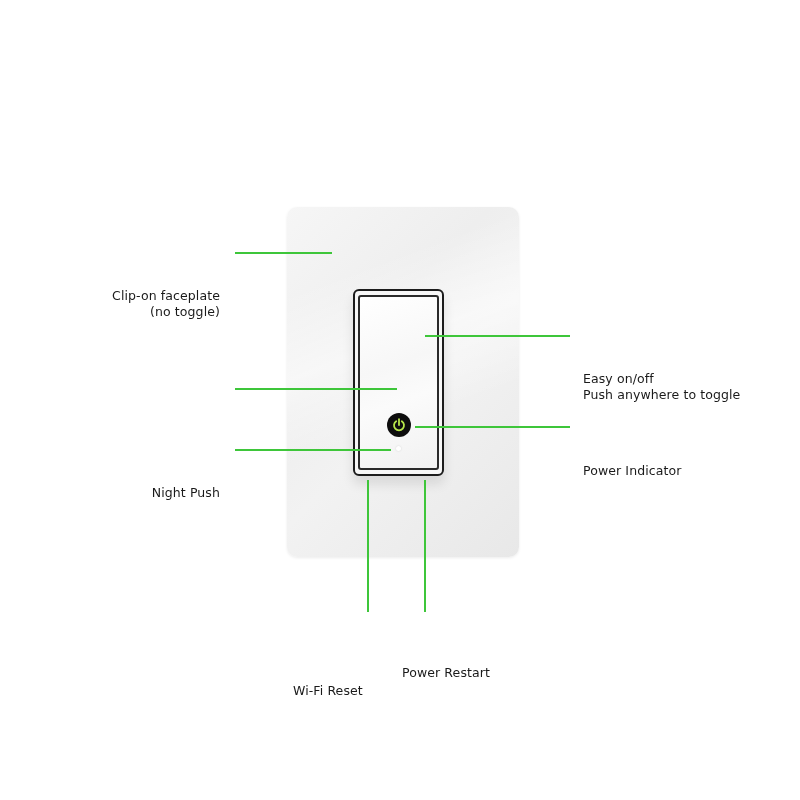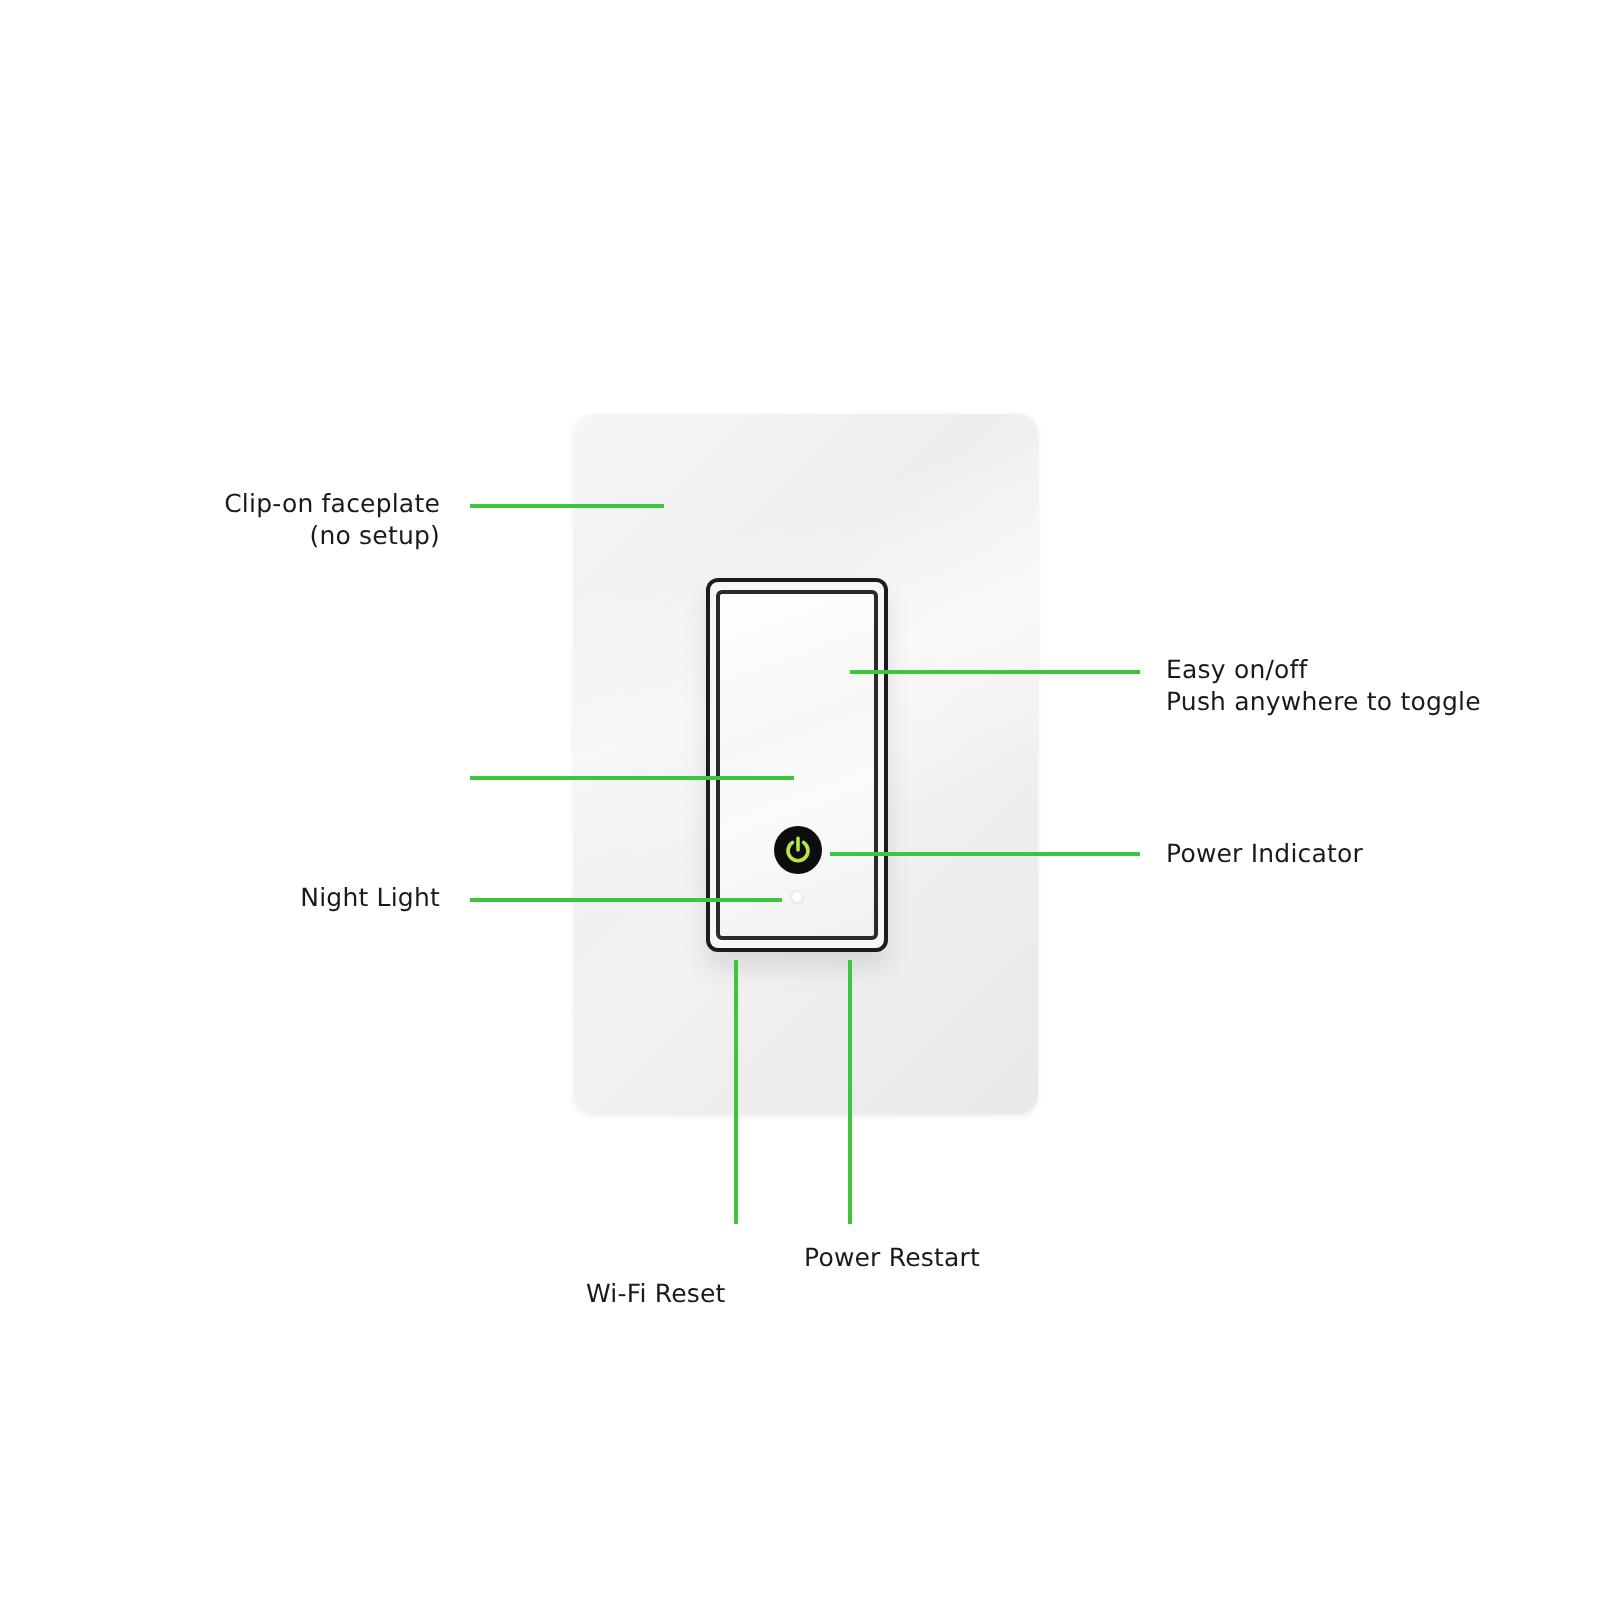--- a/index.html
+++ b/index.html
@@ -39,21 +39,21 @@
     }
     .night-light {
       position: absolute; left: 396px; top: 446px; width: 5px; height: 5px;
       border-radius: 50%; background: #ffffff; box-shadow: 0 0 2px rgba(0,0,0,0.15);
     }
     .line { position: absolute; background: #3ec63a; }
     .h { height: 1.5px; }
     .v { width: 1.5px; }
     .label {
       position: absolute; font-size: 12.5px; line-height: 16px; color: #1a1a1a;
-      white-space: nowrap; letter-spacing: 0.1px;
+      white-space: nowrap; letter-spacing: 0.1px; margin-top: 44px;
     }
     .label.right { text-align: right; }
     .label span { display: block; }
   </style>
 </head>
 <body>
 
 <div class="plate">
   <div class="plate-sheen"></div>
 </div>
@@ -71,28 +71,28 @@
 <div class="line h" style="left:235px; top:252px; width:97px;"></div>
 <div class="line h" style="left:425px; top:335px; width:145px;"></div>
 <div class="line h" style="left:235px; top:388px; width:162px;"></div>
 <div class="line h" style="left:415px; top:426px; width:155px;"></div>
 <div class="line h" style="left:235px; top:449px; width:156px;"></div>
 <div class="line v" style="left:367px; top:480px; height:132px;"></div>
 <div class="line v" style="left:424px; top:480px; height:132px;"></div>
 
 <div class="label right" style="right:580px; top:244px;">
   <span>Clip-on faceplate</span>
-  <span>(no setup)</span>
+  <span>(no toggle)</span>
 </div>
 
 <div class="label right" style="right:580px; top:380px;">
 </div>
 
 <div class="label right" style="right:580px; top:441px;">
-  <span>Night Light</span>
+  <span>Night Push</span>
 </div>
 
 <div class="label" style="left:583px; top:327px;">
   <span>Easy on/off</span>
   <span>Push anywhere to toggle</span>
 </div>
 
 <div class="label" style="left:583px; top:419px;">
   <span>Power Indicator</span>
 </div>

